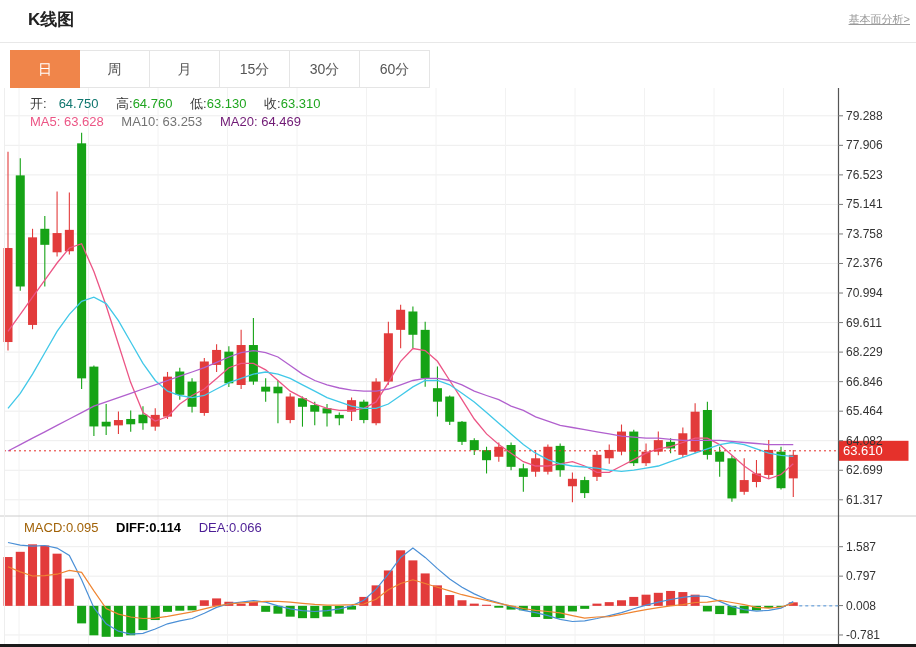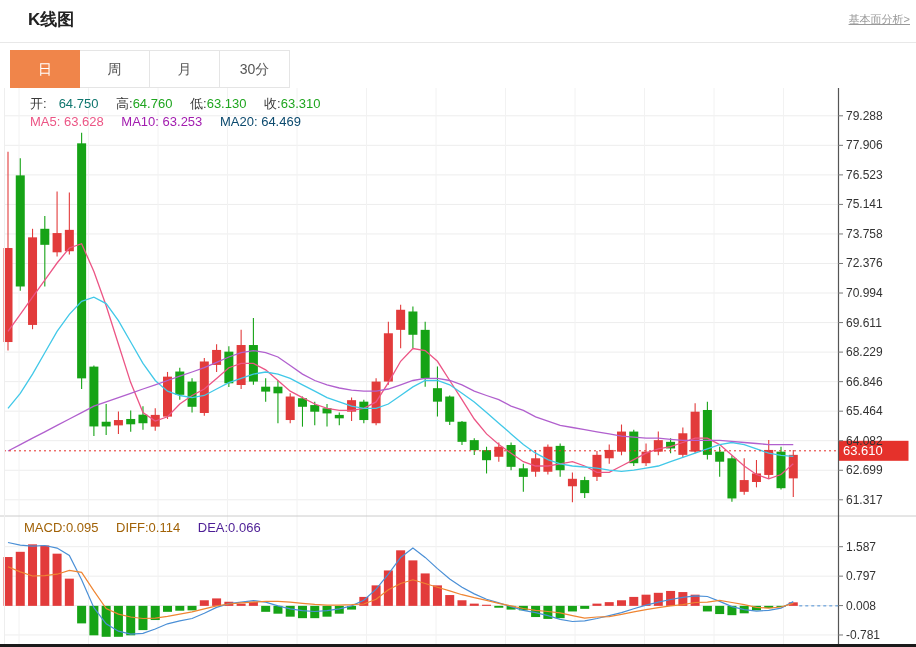--- a/index.html
+++ b/index.html
@@ -335,33 +335,35 @@
   </svg>
 
 <div class="overlay hdr-title">K线图</div>
 <div class="overlay hdr-link">基本面分析&gt;</div>
 <div class="overlay hdr-rule"></div>
 
 <div class="overlay tabs">
   <div class="tab active">日</div>
   <div class="tab">周</div>
   <div class="tab">月</div>
+  <div class="tab">15分</div>
   <div class="tab">30分</div>
+  <div class="tab">60分</div>
 </div>
 
 <div class="overlay legend" id="ohlc-row">
   <span class="pair"><span class="lbl">开:</span><span style="color: #0f766e; margin-left: 12px;">64.750</span></span>
   <span class="pair"><span class="lbl">高:</span><span style="color: rgb(31, 165, 31); margin-top: 36px;">64.760</span></span>
   <span class="pair"><span class="lbl">低:</span><span style="color: rgb(31, 165, 31);">63.130</span></span>
   <span class="pair"><span class="lbl">收:</span><span style="color: rgb(31, 165, 31);">63.310</span></span>
 </div>
 
 <div class="overlay legend" id="ma-row">
   <span class="pair" style="color: rgb(236, 85, 133);"><span>MA5:</span> <span>63.628</span></span>
-  <span class="pair" style="color: #a21caf;"><span>MA10:</span> <span>63.253</span></span>
-  <span class="pair" style="color: #0c4a6e; text-align: right;"><span>MA20:</span> <span>64.469</span></span>
+  <span class="pair" style="color: #737373;"><span>MA10:</span> <span>63.253</span></span>
+  <span class="pair" style="color: #701a75; text-align: right;"><span>MA20:</span> <span>64.469</span></span>
 </div>
 
 <div class="overlay legend" id="macd-row">
   <span class="pair" style="color: #a16207; margin-top: 16px;"><span>MACD:</span><span>0.095</span></span>
-  <span class="pair" style="color: #a16207;"><span>DIFF:</span><span>0.114</span></span>
+  <span class="pair" style="color: #000000; font-weight: bold;"><span>DIFF:</span><span>0.114</span></span>
   <span class="pair" style="color: #4c1d95;"><span>DEA:</span><span>0.066</span></span>
 </div>
 
 </body></html>

